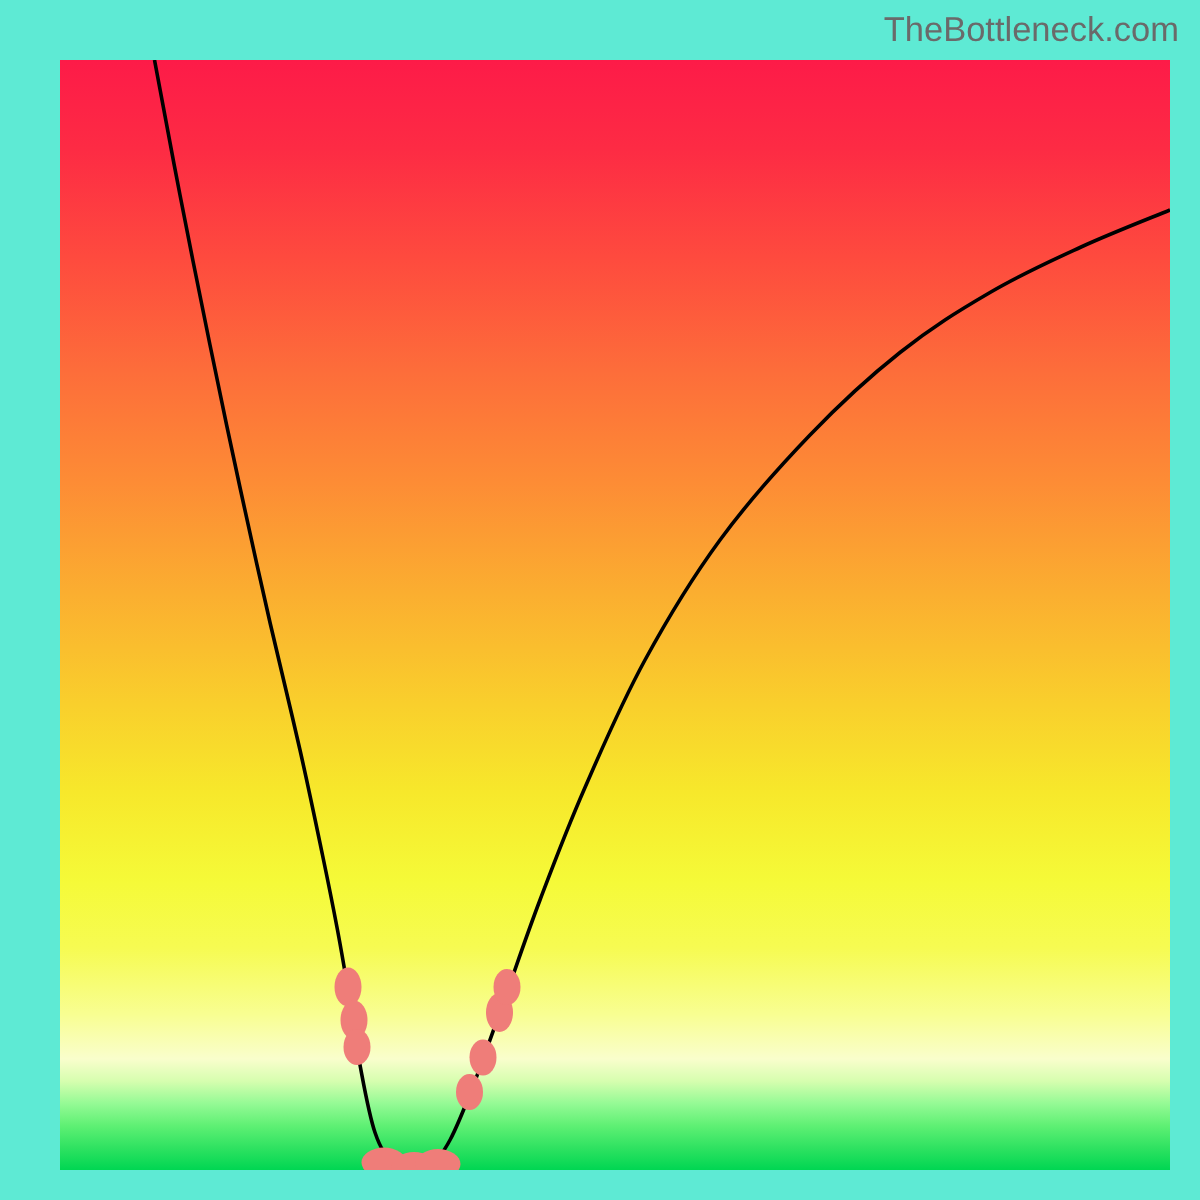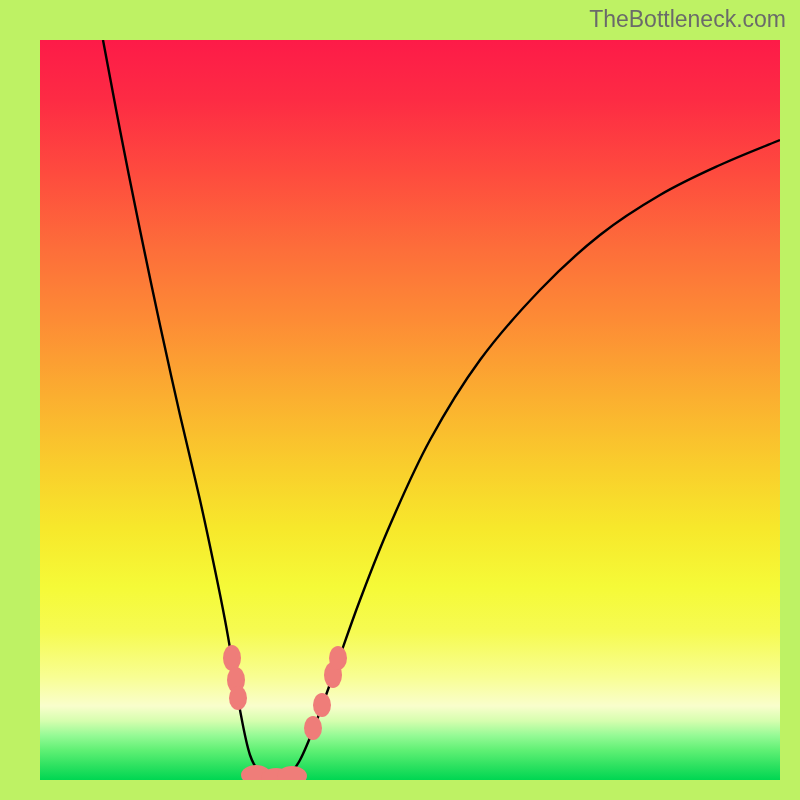--- a/index.html
+++ b/index.html
@@ -10,21 +10,21 @@
     background: #000;
     overflow: hidden;
     font-family: Arial, Helvetica, sans-serif;
   }
   .frame {
     position: absolute;
     left: 0;
     top: 0;
     width: 800px;
     height: 800px;
-    background: #bef264;
+    background: #5eead4;
   }
   .plot {
     position: absolute;
     left: 40px;
     top: 40px;
     width: 740px;
     height: 740px;
     overflow: hidden;
   }
   .grad {

